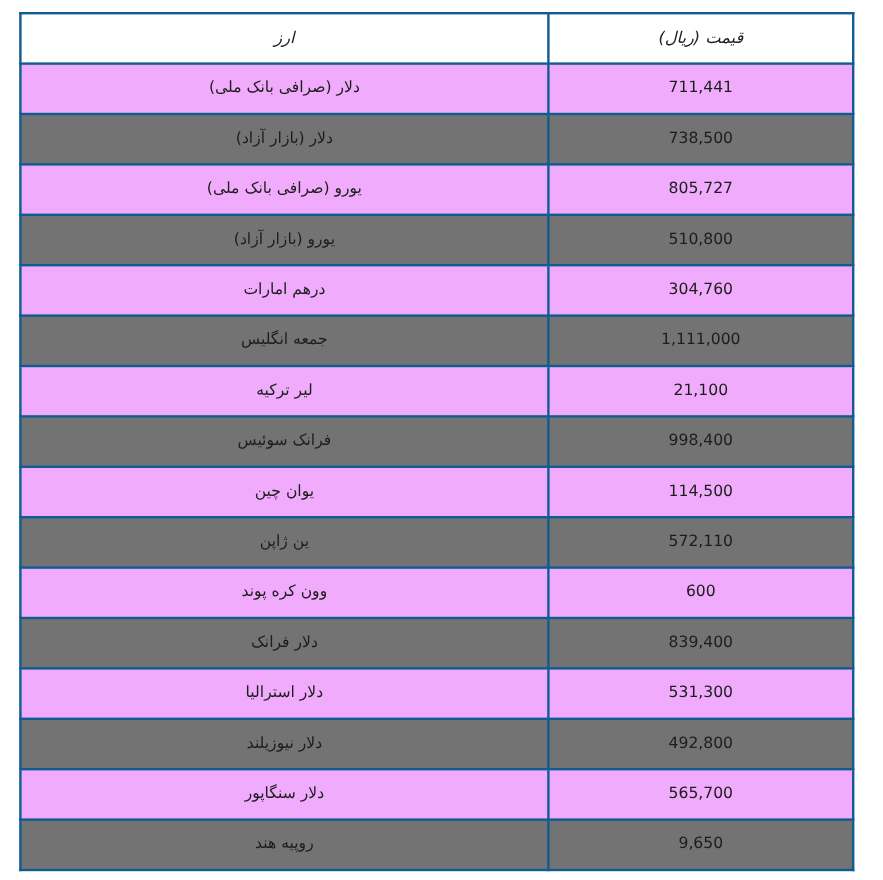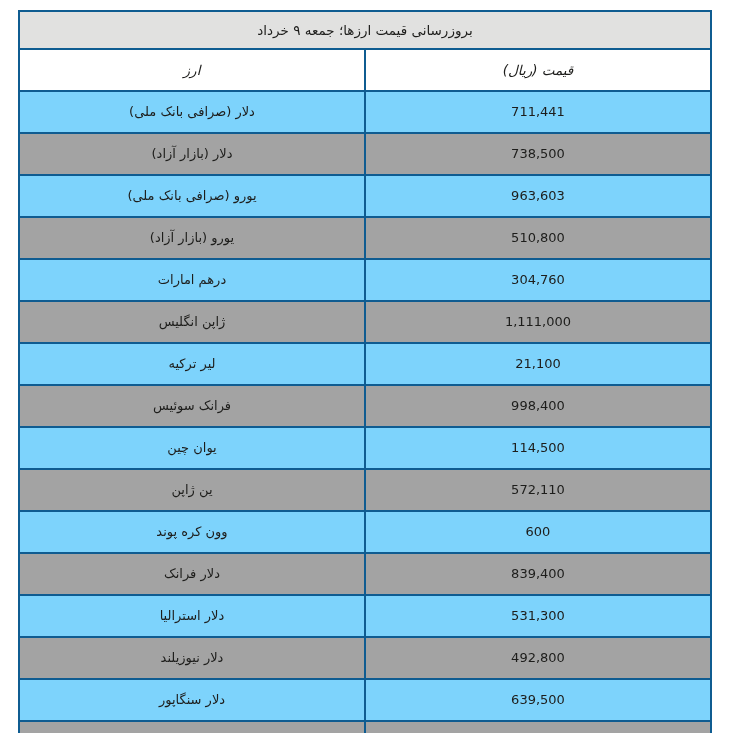--- a/index.html
+++ b/index.html
@@ -68,25 +68,25 @@
   .col-currency { width: 438px; }
 
   
   .data-row td {
     height: 40px;
     font-size: 13px;
     line-height: 40px;
     white-space: nowrap;
   }
   .data-row.shaded td {
-    background: #7dd3fc;
+    background: #f0abfc;
     margin-left: 28px;
   }
   .data-row.plain td {
-    background: #a3a3a3;
+    background: #737373;
   }
 
   .price-cell {
     direction: ltr;
     unicode-bidi: embed;
     font-size: 12.5px;
     color: #1d1d1b;
   }
 
   .currency-cell {
@@ -96,52 +96,49 @@
   }
 </style>
 </head>
 <body>
 
 <div class="page">
 
   <table class="rates-table">
     <tbody>
 
-      <tr class="title-row">
-        <td colspan="2">بروزرسانی قیمت ارزها؛ جمعه ۹ خرداد</td>
-      </tr>
 
       <tr class="head-row">
         <th class="col-price">قیمت (ریال)</th>
         <th class="col-currency">ارز</th>
       </tr>
 
     <tr class="data-row shaded">
           <td class="col-price price-cell">711,441</td>
           <td class="col-currency currency-cell">دلار (صرافی بانک ملی)</td>
         </tr>
         <tr class="data-row plain">
           <td class="col-price price-cell">738,500</td>
           <td class="col-currency currency-cell">دلار (بازار آزاد)</td>
         </tr>
         <tr class="data-row shaded">
-          <td class="col-price price-cell">963,603</td>
+          <td class="col-price price-cell">805,727</td>
           <td class="col-currency currency-cell">یورو (صرافی بانک ملی)</td>
         </tr>
         <tr class="data-row plain">
           <td class="col-price price-cell">510,800</td>
           <td class="col-currency currency-cell">یورو (بازار آزاد)</td>
         </tr>
         <tr class="data-row shaded">
           <td class="col-price price-cell">304,760</td>
           <td class="col-currency currency-cell">درهم امارات</td>
         </tr>
         <tr class="data-row plain">
           <td class="col-price price-cell">1,111,000</td>
-          <td class="col-currency currency-cell">ژاپن انگلیس</td>
+          <td class="col-currency currency-cell">جمعه انگلیس</td>
         </tr>
         <tr class="data-row shaded">
           <td class="col-price price-cell">21,100</td>
           <td class="col-currency currency-cell">لیر ترکیه</td>
         </tr>
         <tr class="data-row plain">
           <td class="col-price price-cell">998,400</td>
           <td class="col-currency currency-cell">فرانک سوئیس</td>
         </tr>
         <tr class="data-row shaded">
@@ -162,21 +159,21 @@
         </tr>
         <tr class="data-row shaded">
           <td class="col-price price-cell">531,300</td>
           <td class="col-currency currency-cell">دلار استرالیا</td>
         </tr>
         <tr class="data-row plain">
           <td class="col-price price-cell">492,800</td>
           <td class="col-currency currency-cell">دلار نیوزیلند</td>
         </tr>
         <tr class="data-row shaded">
-          <td class="col-price price-cell">639,500</td>
+          <td class="col-price price-cell">565,700</td>
           <td class="col-currency currency-cell">دلار سنگاپور</td>
         </tr>
         <tr class="data-row plain">
           <td class="col-price price-cell">9,650</td>
           <td class="col-currency currency-cell">روپیه هند</td>
         </tr>
       </tbody>
   </table>
 
 </div>

